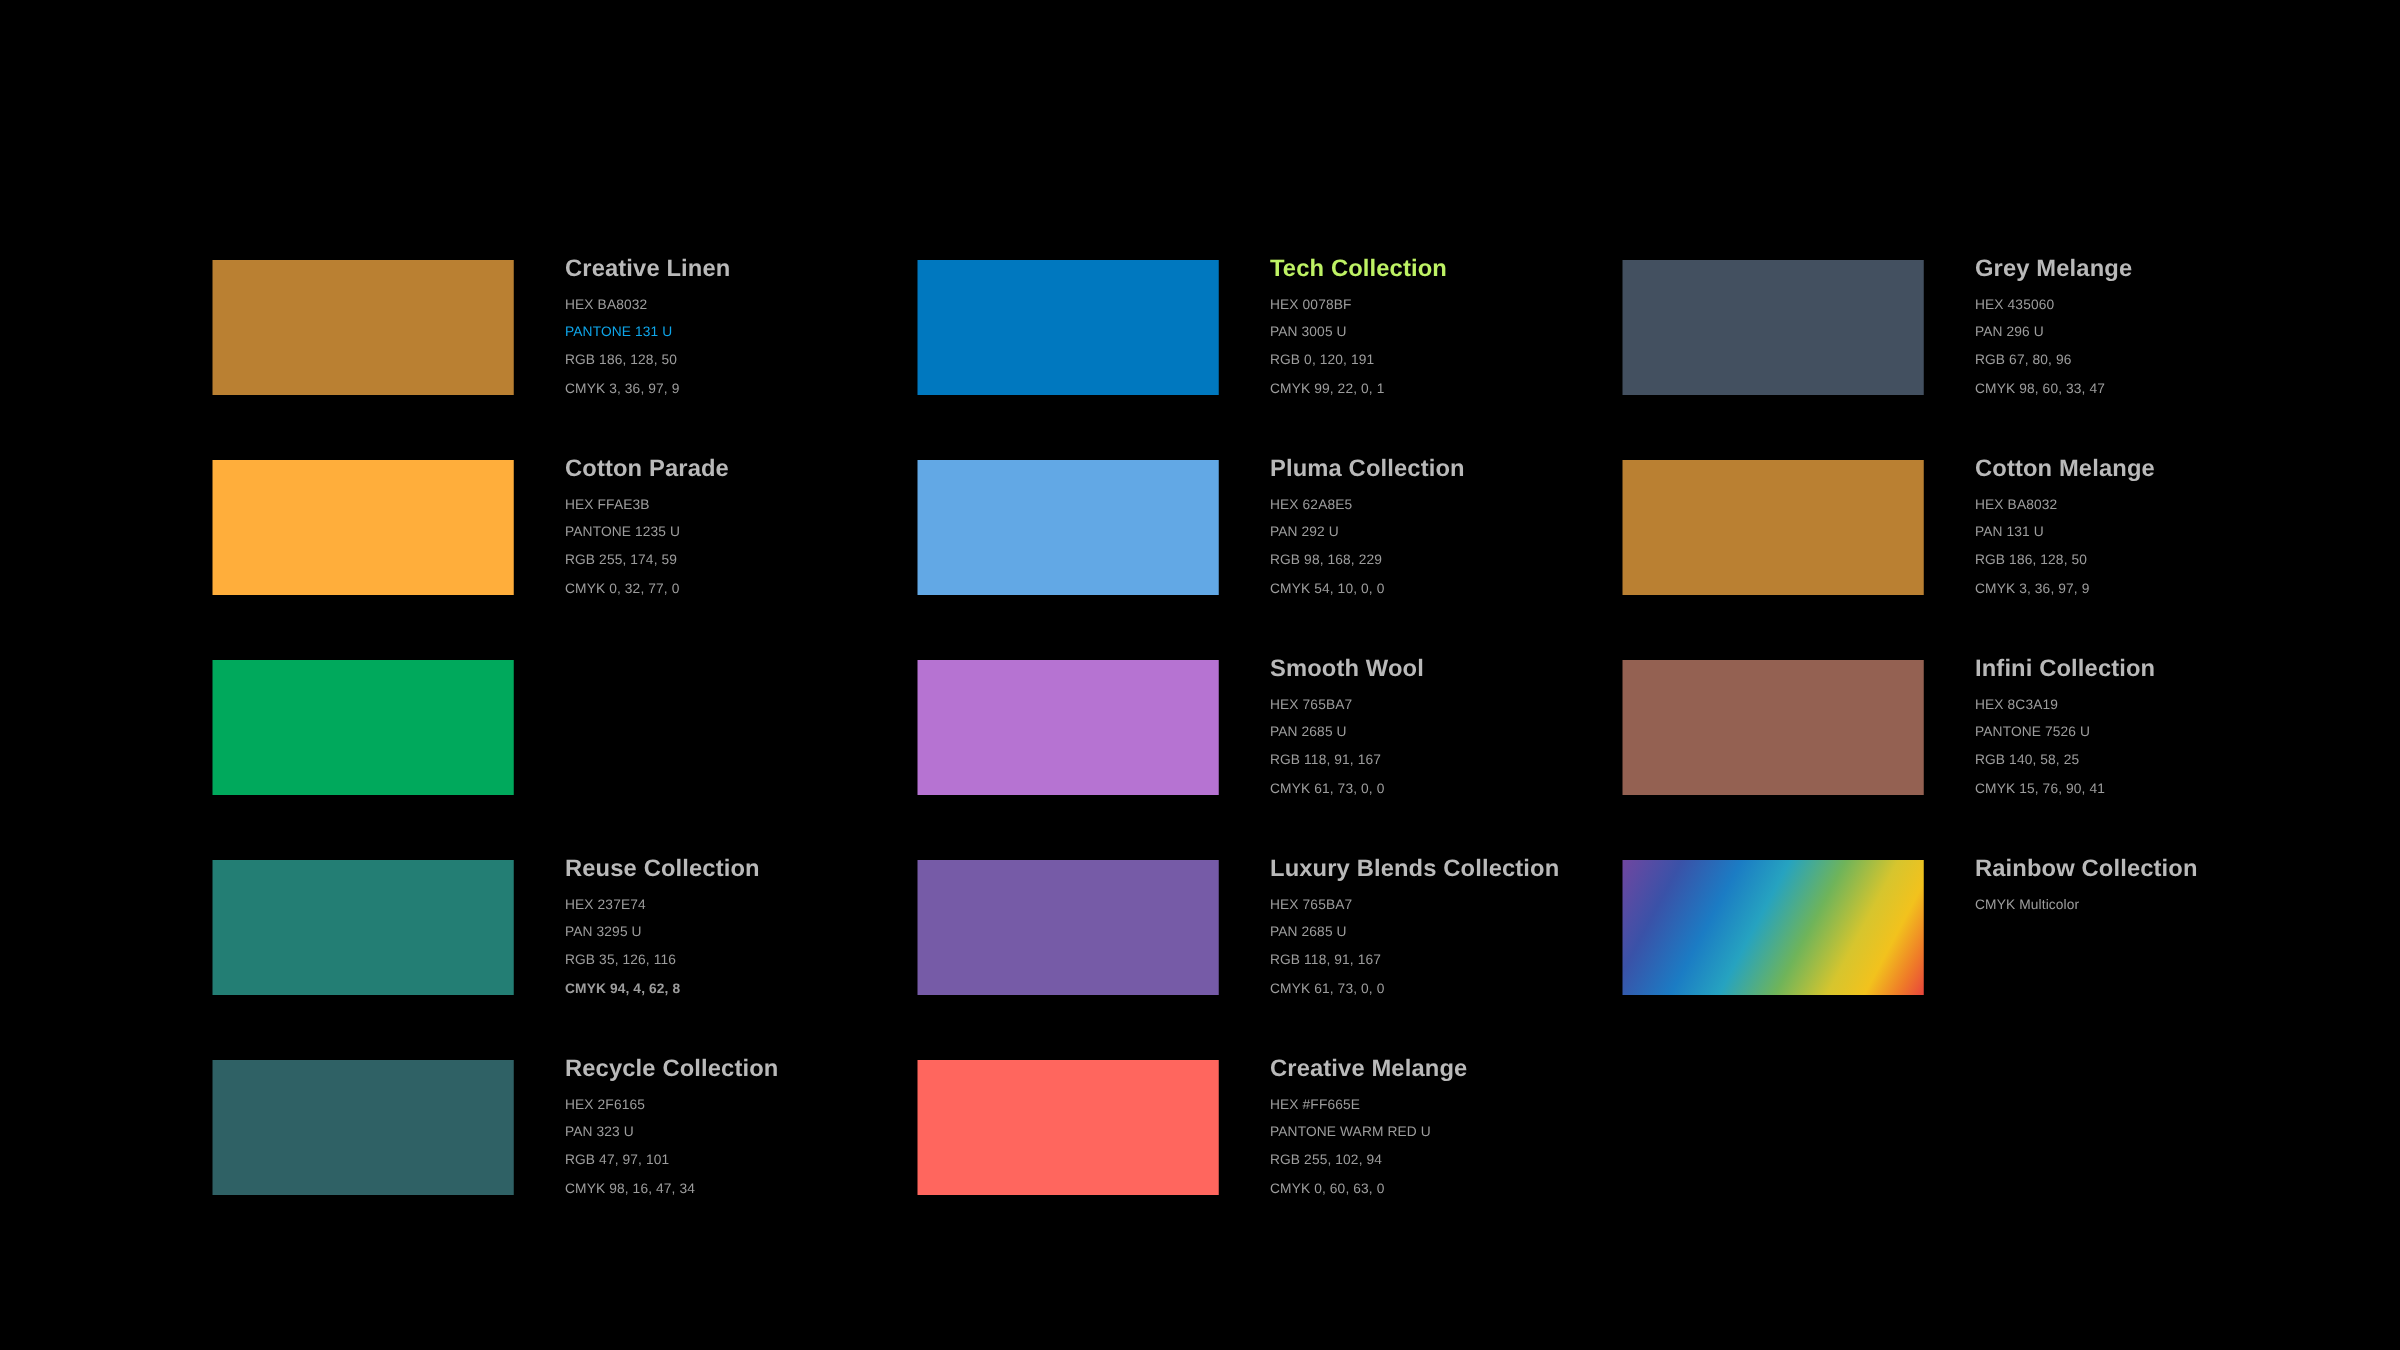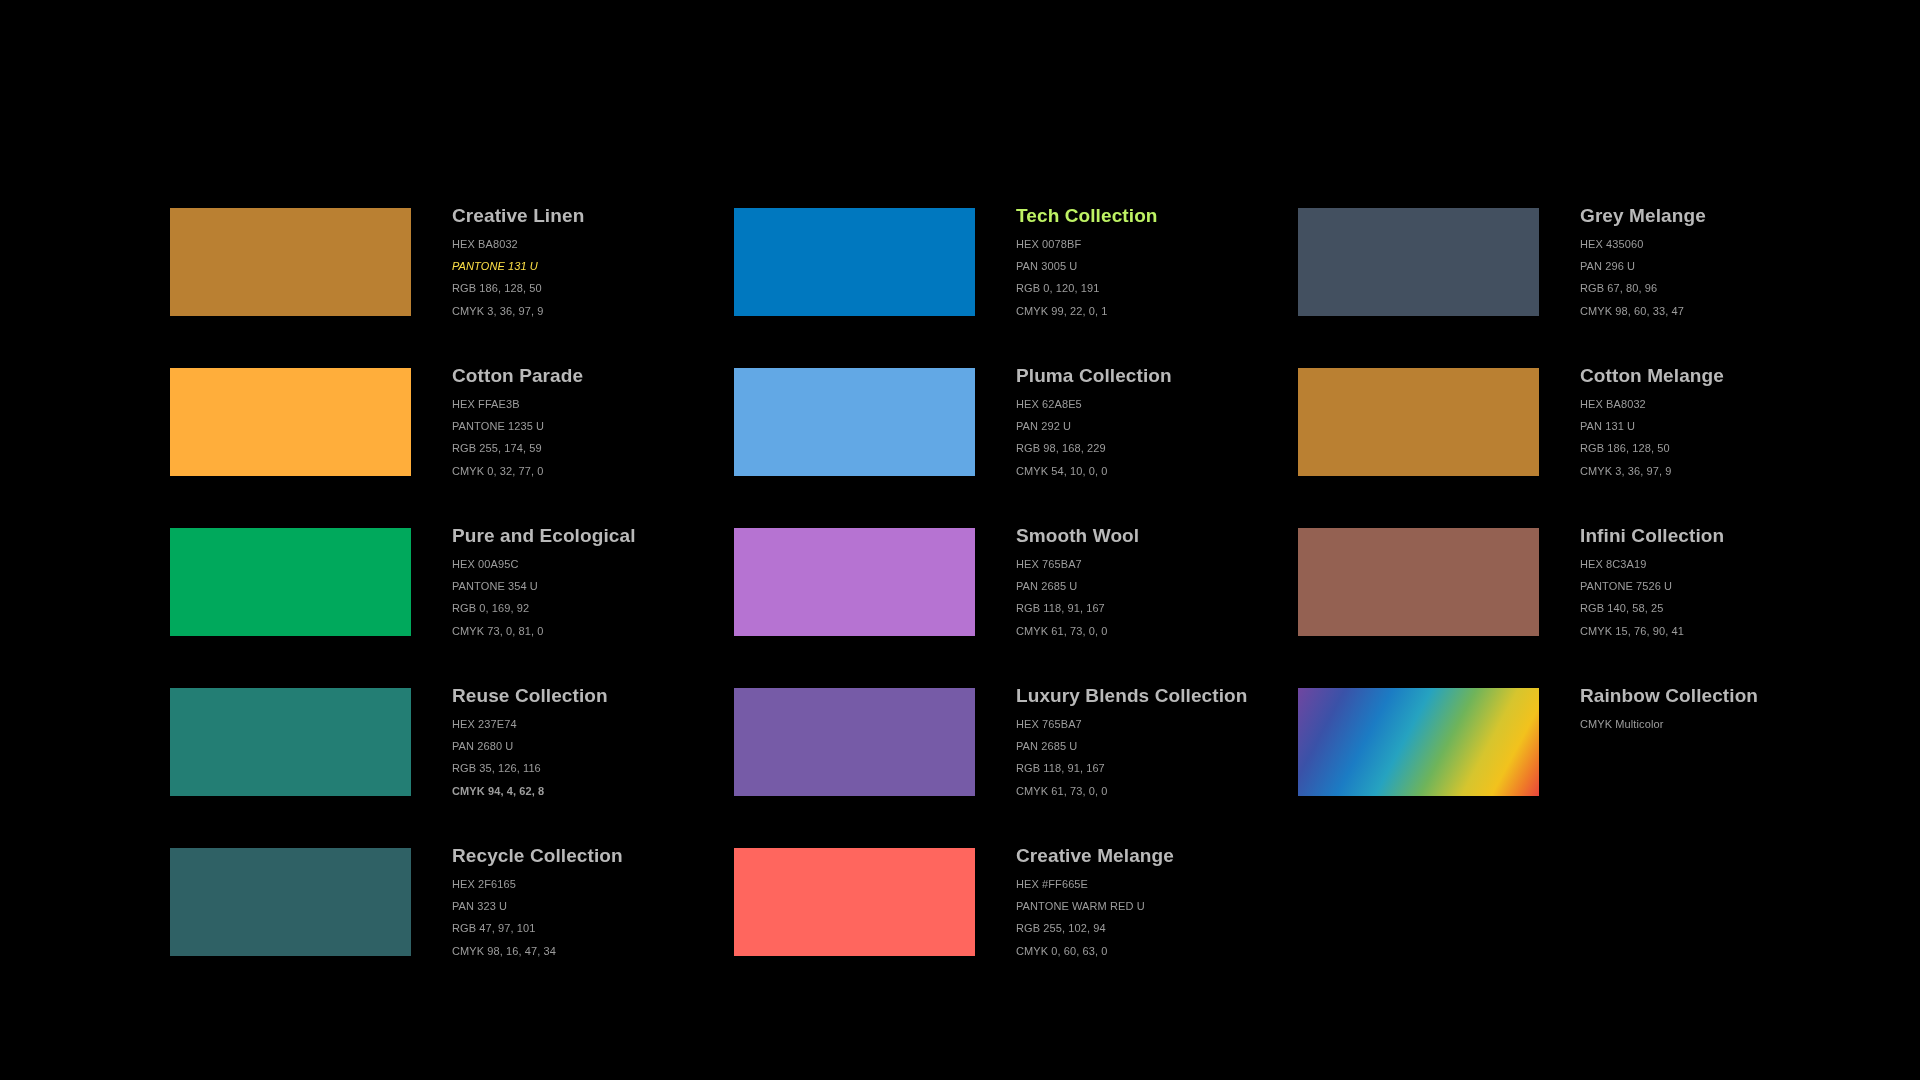--- a/index.html
+++ b/index.html
@@ -78,57 +78,48 @@
 <body>
 
 <div id="palette-board" style="background: rgb(0, 0, 0);">
     <div class="palette-column" id="column-1">
       <div class="swatch-entry">
         <div class="swatch-chip" style="background: rgb(186, 128, 50);"></div>
         <div class="swatch-text">
           <div class="swatch-name" style="color: rgb(185, 185, 185);">Creative Linen</div>
           <div class="spec-list">
             <div class="swatch-spec" style="color: rgb(157, 157, 157);">HEX BA8032</div>
-            <div class="swatch-spec" style="color: #fde047; font-style: italic;">PANTONE 131 U</div>
+            <div class="swatch-spec" style="color: #0ea5e9;">PANTONE 131 U</div>
             <div class="swatch-spec" style="color: rgb(157, 157, 157);">RGB 186, 128, 50</div>
             <div class="swatch-spec" style="color: rgb(157, 157, 157);">CMYK 3, 36, 97, 9</div>
           </div>
         </div>
       </div>
       <div class="swatch-entry">
         <div class="swatch-chip" style="background: rgb(255, 174, 59);"></div>
         <div class="swatch-text">
           <div class="swatch-name" style="color: rgb(185, 185, 185);">Cotton Parade</div>
           <div class="spec-list">
             <div class="swatch-spec" style="color: rgb(157, 157, 157);">HEX FFAE3B</div>
             <div class="swatch-spec" style="color: rgb(157, 157, 157);">PANTONE 1235 U</div>
             <div class="swatch-spec" style="color: rgb(157, 157, 157);">RGB 255, 174, 59</div>
             <div class="swatch-spec" style="color: rgb(157, 157, 157);">CMYK 0, 32, 77, 0</div>
           </div>
         </div>
       </div>
       <div class="swatch-entry">
         <div class="swatch-chip" style="background: rgb(0, 169, 92);"></div>
-        <div class="swatch-text">
-          <div class="swatch-name" style="color: rgb(185, 185, 185);">Pure and Ecological</div>
-          <div class="spec-list">
-            <div class="swatch-spec" style="color: rgb(157, 157, 157);">HEX 00A95C</div>
-            <div class="swatch-spec" style="color: rgb(157, 157, 157);">PANTONE 354 U</div>
-            <div class="swatch-spec" style="color: rgb(157, 157, 157);">RGB 0, 169, 92</div>
-            <div class="swatch-spec" style="color: rgb(157, 157, 157);">CMYK 73, 0, 81, 0</div>
-          </div>
-        </div>
       </div>
       <div class="swatch-entry">
         <div class="swatch-chip" style="background: rgb(35, 126, 116);"></div>
         <div class="swatch-text">
           <div class="swatch-name" style="color: rgb(185, 185, 185);">Reuse Collection</div>
           <div class="spec-list">
             <div class="swatch-spec" style="color: rgb(157, 157, 157);">HEX 237E74</div>
-            <div class="swatch-spec" style="color: rgb(157, 157, 157);">PAN 2680 U</div>
+            <div class="swatch-spec" style="color: rgb(157, 157, 157);">PAN 3295 U</div>
             <div class="swatch-spec" style="color: rgb(157, 157, 157);">RGB 35, 126, 116</div>
             <div class="swatch-spec" style="color: rgb(157, 157, 157); font-weight: bold;">CMYK 94, 4, 62, 8</div>
           </div>
         </div>
       </div>
       <div class="swatch-entry">
         <div class="swatch-chip" style="background: rgb(47, 97, 101);"></div>
         <div class="swatch-text">
           <div class="swatch-name" style="color: rgb(185, 185, 185);">Recycle Collection</div>
           <div class="spec-list">

